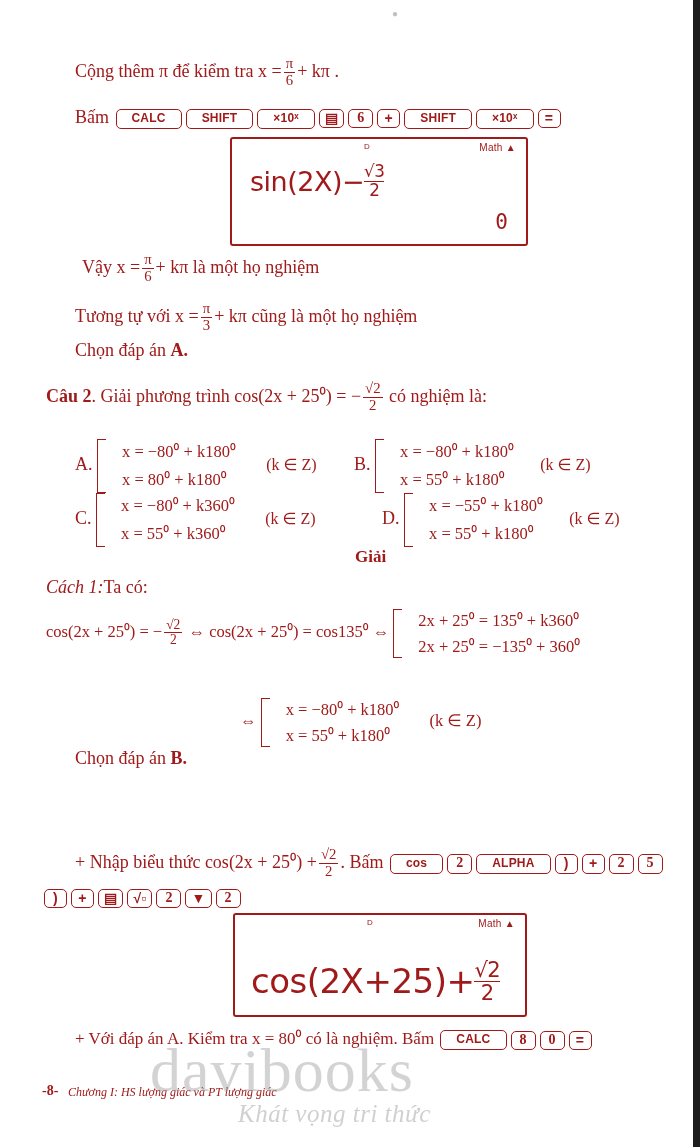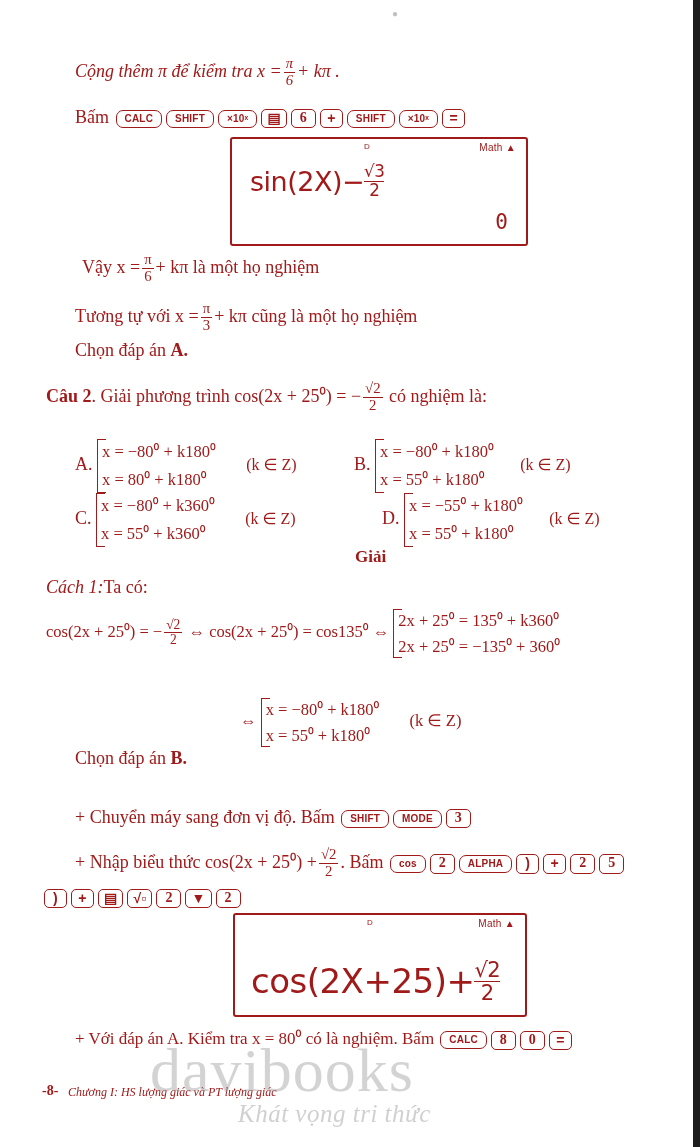--- a/index.html
+++ b/index.html
@@ -68,21 +68,21 @@
     font-family: "Liberation Sans", sans-serif;
     font-size: 11px;
     font-weight: bold;
     line-height: 1.15;
     margin: 0 2px;
     vertical-align: middle;
     min-width: 11px;
     text-align: center;
     letter-spacing: 0.2px;
   }
-  .key.sm { font-size: 10px; padding: 2px 8px; border-radius: 7px; }
+  .key.sm { font-size: 12px; padding: 2px 15px; }
   .key.num { font-size: 14px; padding: 0px 6px 1px 6px; font-family: "Liberation Serif", serif; }
   .key.glyph { font-size: 14px; padding: 0 5px 1px 5px; }
 
   
   .calcscreen {
     position: absolute;
     border: 2.2px solid #a01a1a;
     border-radius: 3px;
     background: #ffffff;
   }
@@ -128,21 +128,21 @@
     position: relative;
     top: -2px;
   }
   .sfrac .n { display: block; }
   .sfrac .d { display: block; border-top: 1.5px solid #a01a1a; }
 
   
   .sysbox {
     display: inline-block;
     position: relative;
-    padding-left: 5px;
+    padding-left: 25px;
     vertical-align: middle;
     line-height: 1.55;
   }
   .sysbox::before {
     content: "";
     position: absolute;
     left: 0; top: 1px; bottom: 1px;
     width: 8px;
     border-left: 1.6px solid #a01a1a;
     border-top: 1.6px solid #a01a1a;
@@ -197,21 +197,21 @@
     font-size: 12px;
     font-style: italic;
   }
 </style>
 </head>
 <body>
 
 <div class="page">
   <div class="content">
 
-    <div class="line" style="left:75px; top:57px;font-style:italic;">
+    <div class="line" style="left:75px; top:57px;">
       <span>Cộng thêm  π  để kiểm tra  x =</span><span class="frac"><span class="num">π</span><span class="den">6</span></span><span>+ kπ .</span>
     </div>
 
     <div class="line" style="left:75px; top:108px;">
       <span>Bấm</span>
       <span class="key sm">CALC</span><span class="key sm">SHIFT</span><span class="key sm">×10ˣ</span><span class="key glyph">▤</span><span class="key num">6</span><span class="key glyph">+</span><span class="key sm">SHIFT</span><span class="key sm">×10ˣ</span><span class="key glyph">=</span>
     </div>
 
     <div class="calcscreen" style="left:230px; top:137px; width:294px; height:105px;">
       <div class="topbar">
@@ -297,24 +297,20 @@
         <span class="sysrow">x = 55⁰ + k180⁰</span>
       </span>
       <span style="margin-left:26px;">(k ∈ Z)</span>
     </div>
 
     <div class="line" style="left:75px; top:749px;">
       <span>Chọn đáp án </span><span class="bold">B.</span>
     </div>
 
 
-    <div class="line" style="left:75px; top:808px;">
-      <span>+ Chuyển máy sang đơn vị độ. Bấm</span>
-      <span class="key sm">SHIFT</span><span class="key sm">MODE</span><span class="key num">3</span>
-    </div>
 
     <div class="line" style="left:75px; top:848px;">
       <span>+ Nhập biểu thức  cos</span><span>(2x + 25⁰)</span> <span>+</span><span class="frac"><span class="num">√2</span><span class="den">2</span></span><span>. Bấm</span>
       <span class="key sm">cos</span><span class="key num">2</span><span class="key sm">ALPHA</span><span class="key glyph">)</span><span class="key glyph">+</span><span class="key num">2</span><span class="key num">5</span>
     </div>
 
     <div class="line" style="left:42px; top:888px;">
       <span class="key glyph">)</span><span class="key glyph">+</span><span class="key glyph">▤</span><span class="key glyph">√▫</span><span class="key num">2</span><span class="key glyph">▼</span><span class="key num">2</span>
     </div>
 

